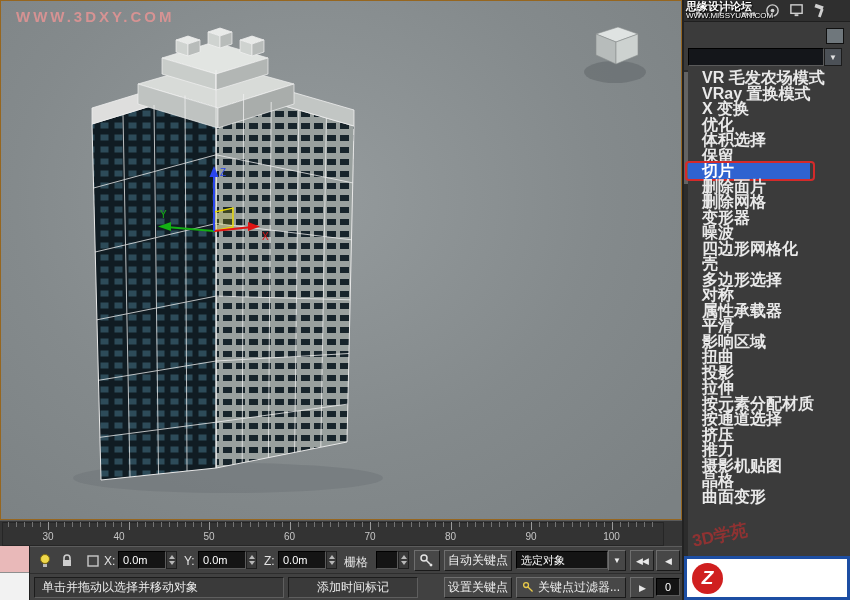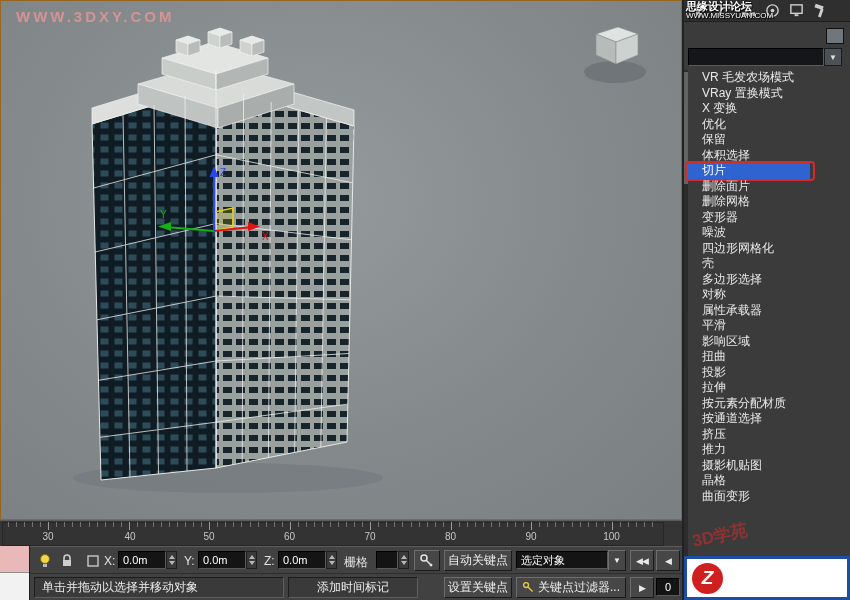--- a/index.html
+++ b/index.html
@@ -37,22 +37,22 @@
     border:1px solid;border-color:#000 #5a5a5a #5a5a5a #000;box-sizing:border-box;
     color:#cfd6ff;font-size:11px;display:flex;align-items:center;padding:0 4px;}
   .combo-arrow{position:absolute;left:140px;top:48px;width:18px;height:18px;background:#4c5157;
     border:1px solid #1c1c1c;box-sizing:border-box;color:#e2e2e2;font-size:8px;
     display:flex;align-items:center;justify-content:center;}
 
   .panel-scroll{position:absolute;left:0;top:70px;width:4px;height:486px;background:#2c2c2c;}
   .panel-scroll .handle{position:absolute;left:0;top:2px;width:4px;height:112px;background:#636363;}
 
   .mod-list{position:absolute;left:4px;top:70px;width:160px;height:468px;}
-  .mod-item{position:relative;height:15.5px;line-height:15.5px;font-size:12px;color:#e9e9e9;
-    padding-left:14px;box-sizing:border-box;white-space:nowrap;overflow:visible;}
+  .mod-item{position:relative;height:15.5px;line-height:15.5px;font-size:16px;color:#e9e9e9;
+    padding-left:14px;box-sizing:border-box;white-space:nowrap;overflow:visible;font-weight:bold;}
   .mod-item.selected{color:#fff;
     background:linear-gradient(to right,#2f63d0 0,#2f63d0 122px,transparent 122px);}
   .sel-ring{position:absolute;left:-3px;top:-2.5px;width:126px;height:16px;
     border:2px solid #d42a2a;border-radius:4px;pointer-events:none;}
 
   .red-stamp{position:absolute;left:8px;top:524px;z-index:1;color:rgba(214,44,44,.55);
     font-size:17px;font-weight:bold;transform:rotate(-12deg);pointer-events:none;}
 
   .logo{position:absolute;left:0;top:556px;width:166px;height:44px;background:#fff;
     border:3px solid #1d4ea3;box-sizing:border-box;display:flex;align-items:center;z-index:3;}
@@ -245,22 +245,22 @@
 
     <div class="panel-scroll">
       <div class="handle"></div>
     </div>
 
     <div class="mod-list" id="mod-list">
         <div class="mod-item">VR 毛发农场模式</div>
         <div class="mod-item">VRay 置换模式</div>
         <div class="mod-item">X 变换</div>
         <div class="mod-item">优化</div>
+        <div class="mod-item">体积选择</div>
         <div class="mod-item">保留</div>
-        <div class="mod-item">体积选择</div>
         <div class="mod-item selected">切片<div class="sel-ring"></div></div>
         <div class="mod-item">删除面片</div>
         <div class="mod-item">删除网格</div>
         <div class="mod-item">变形器</div>
         <div class="mod-item">噪波</div>
         <div class="mod-item">四边形网格化</div>
         <div class="mod-item">壳</div>
         <div class="mod-item">多边形选择</div>
         <div class="mod-item">对称</div>
         <div class="mod-item">属性承载器</div>
@@ -364,21 +364,21 @@
       <div class="tick" style="left: 603.7px;"></div>
       <div class="tick" style="left: 611.75px;"></div>
       <div class="tick" style="left: 619.8px;"></div>
       <div class="tick" style="left: 627.85px;"></div>
       <div class="tick" style="left: 635.9px;"></div>
       <div class="tick" style="left: 643.95px;"></div>
       <div class="tick" style="left: 652px;"></div>
       <div class="tick major" style="left: 48px;"></div>
       <div class="tl-label" style="left: 48px;">30</div>
       <div class="tick major" style="left: 128.5px;"></div>
-      <div class="tl-label" style="left: 130px;">40</div>
+      <div class="tl-label" style="left: 119px;">40</div>
       <div class="tick major" style="left: 209px;"></div>
       <div class="tl-label" style="left: 209px;">50</div>
       <div class="tick major" style="left: 289.5px;"></div>
       <div class="tl-label" style="left: 289.5px;">60</div>
       <div class="tick major" style="left: 370px;"></div>
       <div class="tl-label" style="left: 370px;">70</div>
       <div class="tick major" style="left: 450.5px;"></div>
       <div class="tl-label" style="left: 450.5px;">80</div>
       <div class="tick major" style="left: 531px;"></div>
       <div class="tl-label" style="left: 531px;">90</div>

